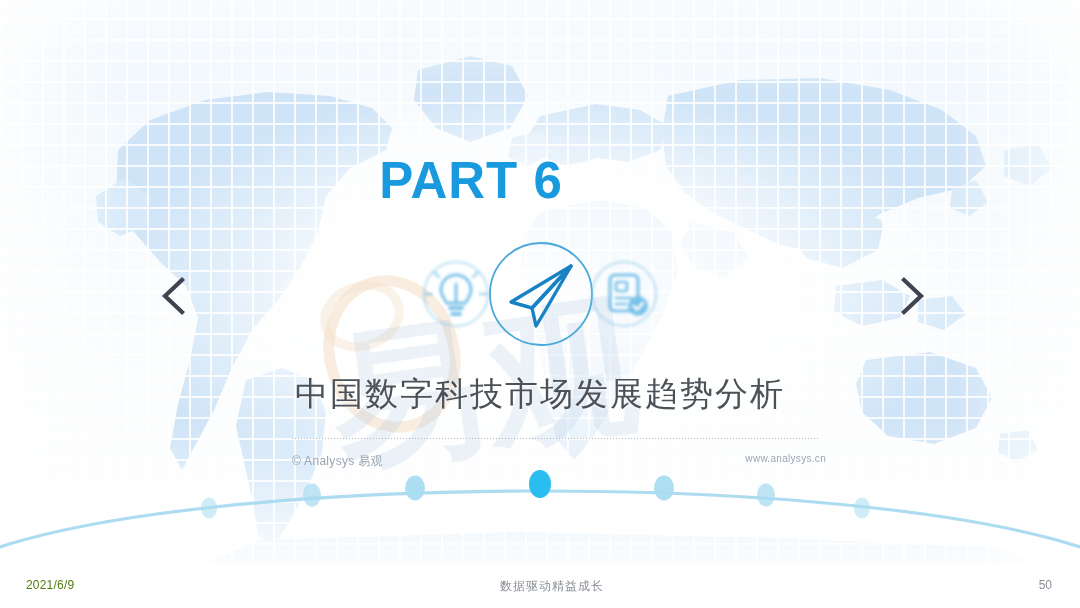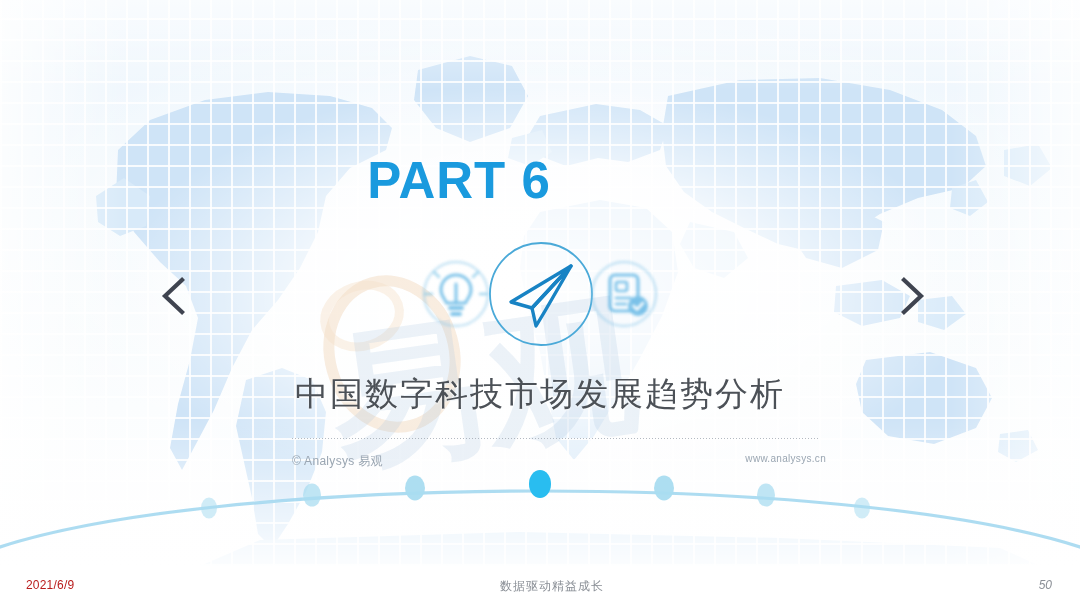--- a/index.html
+++ b/index.html
@@ -92,21 +92,21 @@
     letter-spacing: 6px;
     transform: rotate(-8deg);
     pointer-events: none;
     white-space: nowrap;
     line-height: 1;
   }
 
   
   .part-label {
     position: absolute;
-    left: 0; top: 151px;
+    left: 12px; top: 151px;
     width: 918px;
     text-align: center;
     font-size: 51px;
     font-weight: 700;
     letter-spacing: 1px;
     color: #1a9ade;
     text-shadow: 0 1px 2px rgba(255,255,255,0.9);
   }
 
   
@@ -198,39 +198,38 @@
   .footer {
     position: absolute;
     left: 0; top: 566px;
     width: 1080px; height: 42px;
     background: #ffffff;
   }
   .footer-date {
     position: absolute;
     left: 26px; top: 12px;
     font-size: 12px;
-    color: #b91c1c;
+    color: #4d7c0f;
     letter-spacing: 0.2px;
   }
   .footer-center {
     position: absolute;
     left: 0; top: 12px;
     width: 1080px;
     text-align: center;
     font-size: 12px;
     color: #8a8f96;
     letter-spacing: 1px;
     padding-left: 12px;
   }
   .footer-page {
     position: absolute;
     right: 28px; top: 12px;
     font-size: 12px;
     color: #8a8f96;
-    font-style: italic;
   }
 </style>
 </head>
 <body>
 
 <div id="slide">
 
   <div class="canvas">
 
     <div class="bg-wash"></div>

